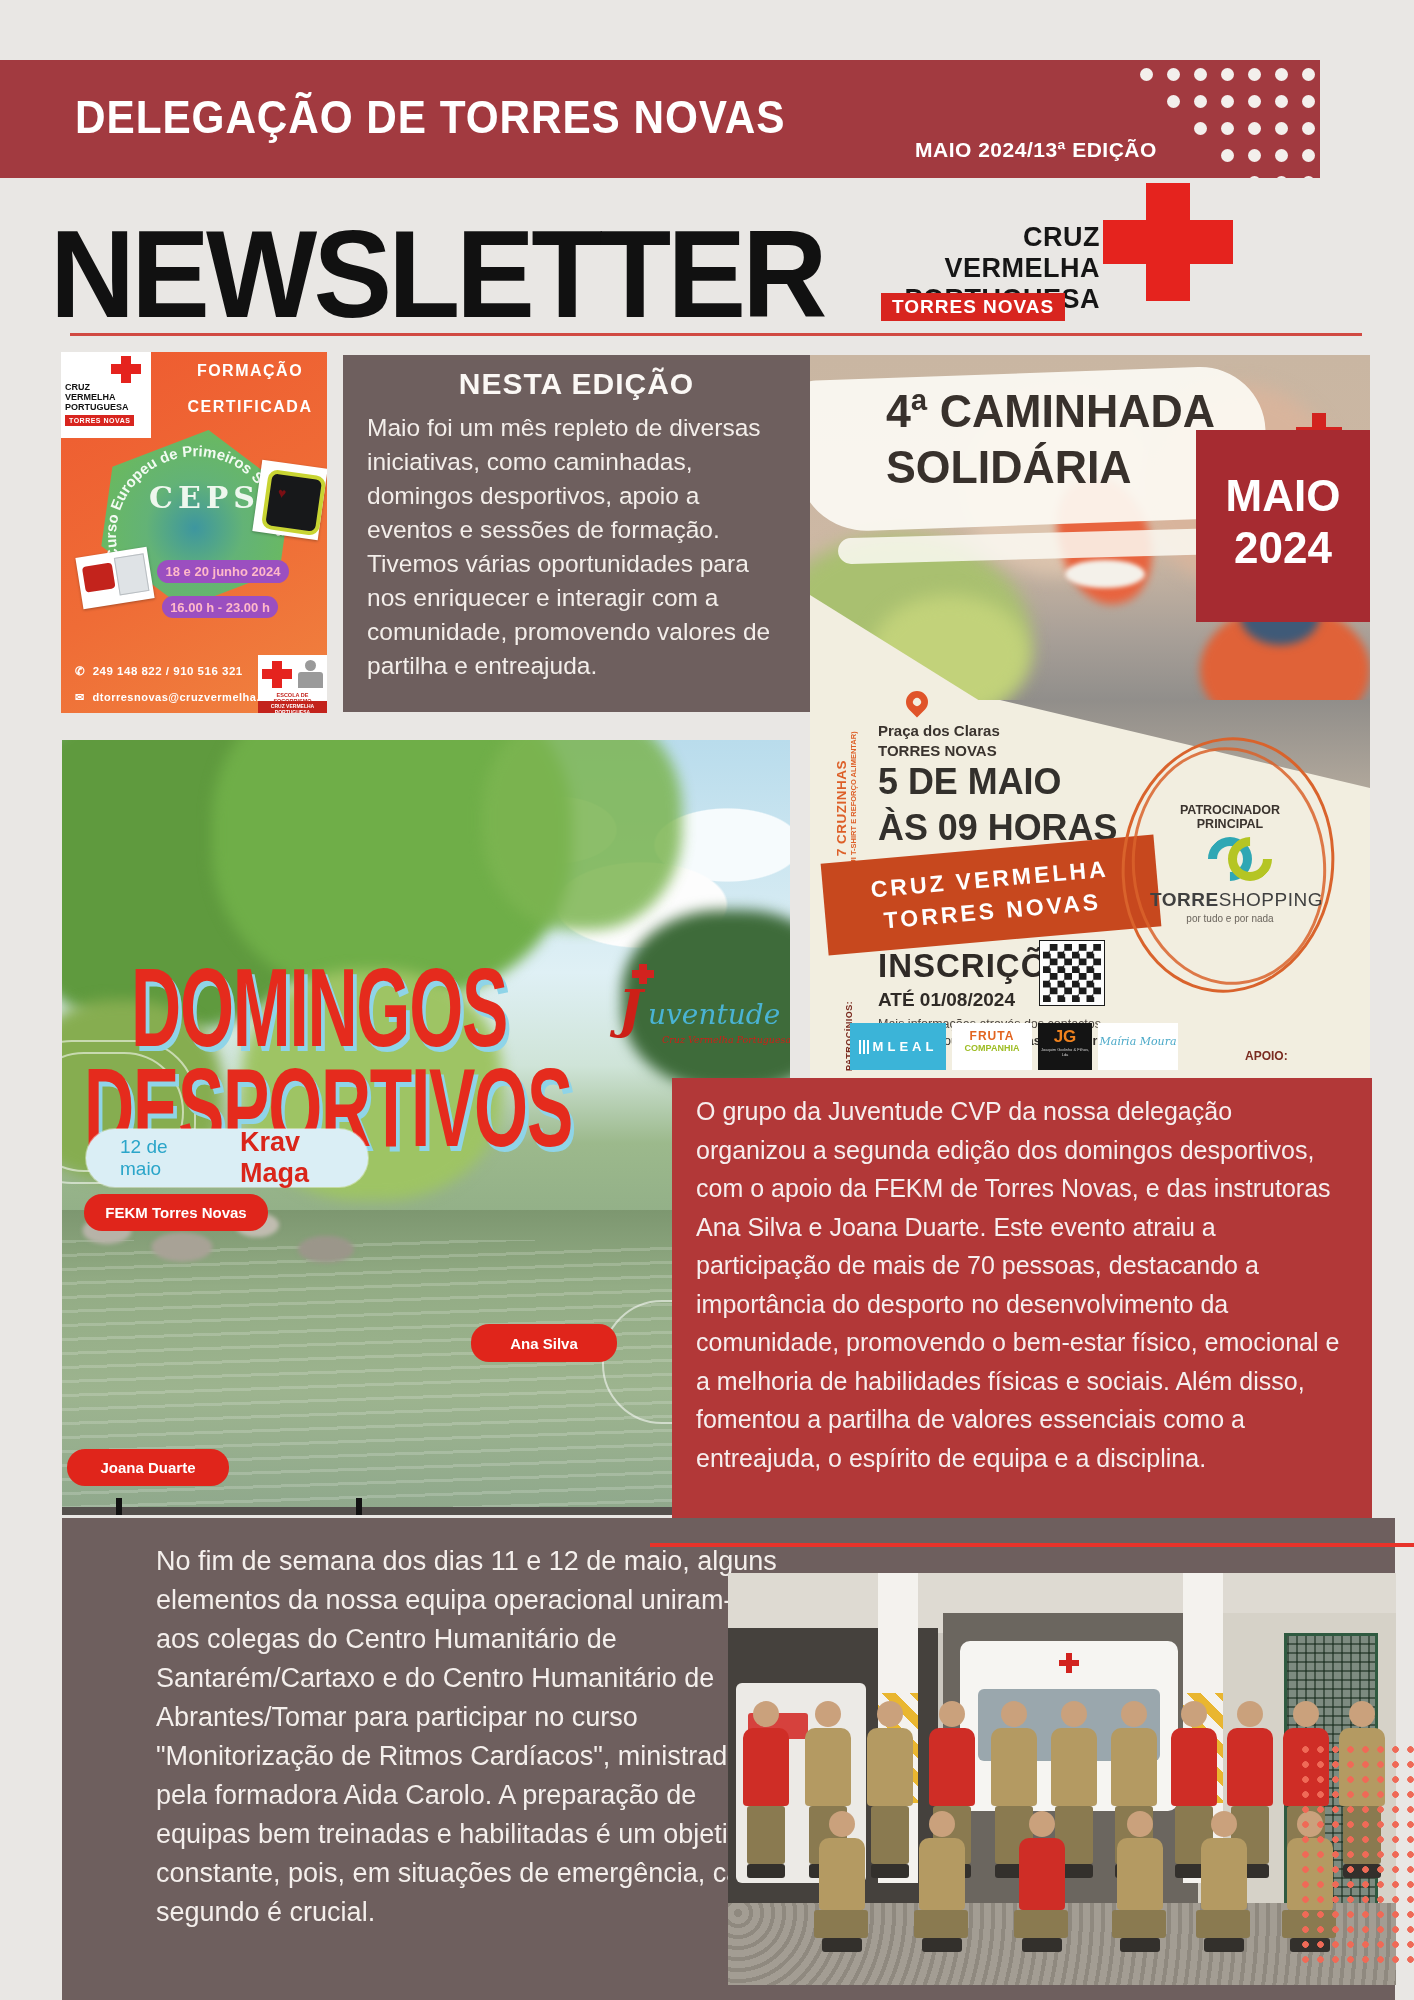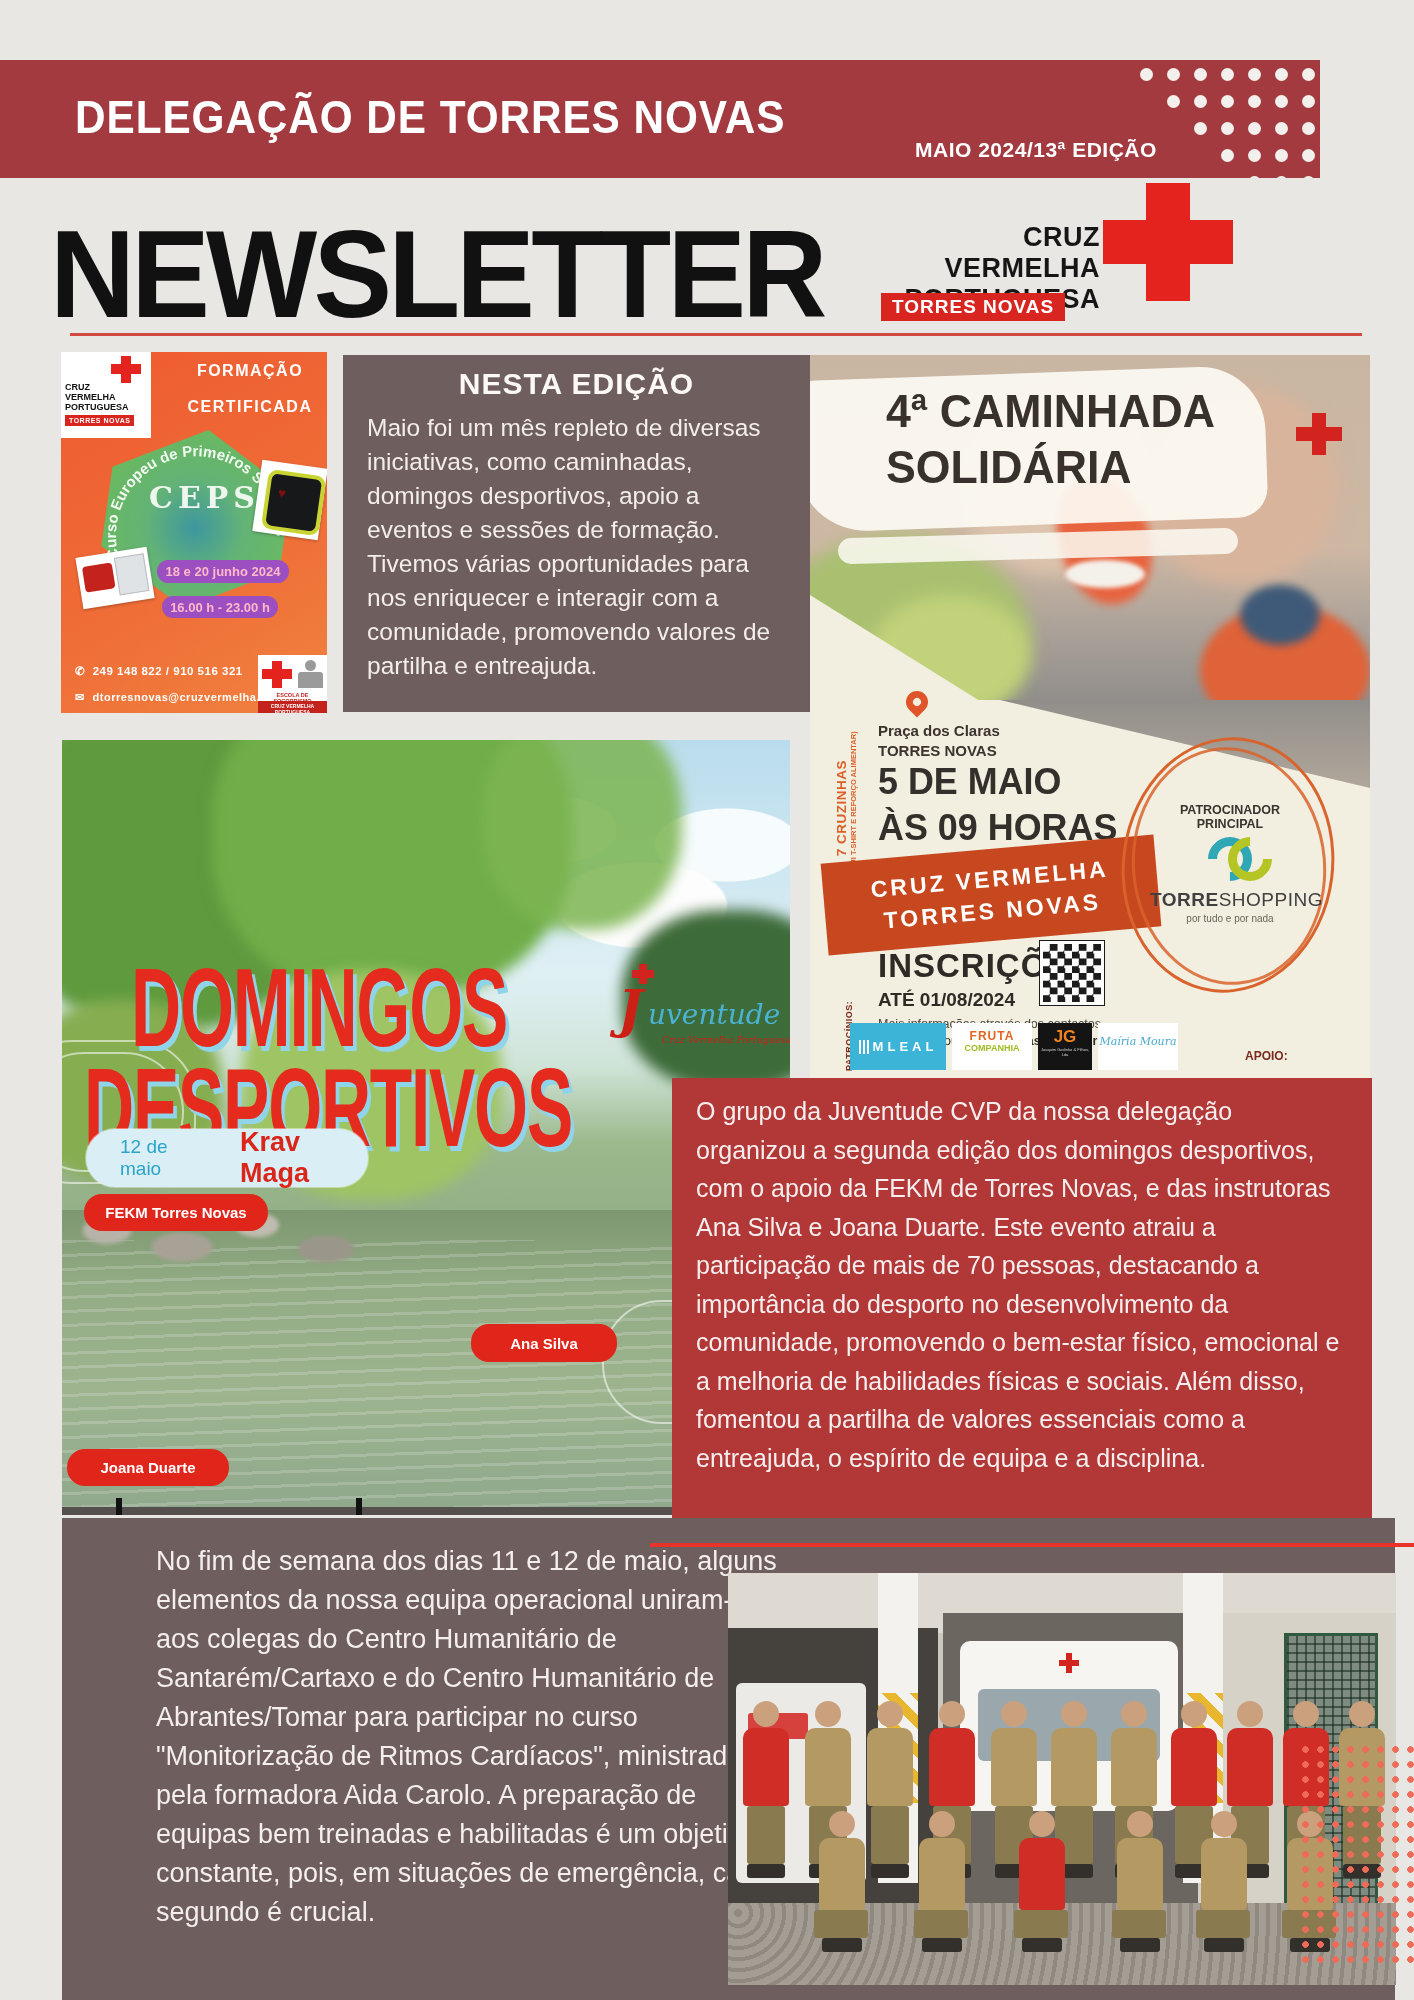--- a/index.html
+++ b/index.html
@@ -356,20 +356,24 @@
     <div class="abs" id="title-brush"></div>
     <div class="abs" id="title-splash"></div>
     <div class="abs" id="poster-title">
       <span>4ª CAMINHADA</span><br>
       <span>SOLIDÁRIA</span>
     </div>
     <div class="abs xcross" id="poster-mini-cross">
         <span class="v"></span>
         <span class="h"></span>
       </div>
+    <div class="abs" id="month-box">
+      <div>MAIO</div>
+      <div>2024</div>
+    </div>
 
     <div class="abs" id="vnote">
       <div id="vnote-main">7 CRUZINHAS</div>
       <div id="vnote-sub">(INCLUI T-SHIRT E REFORÇO ALIMENTAR)</div>
     </div>
 
     <div class="abs" id="pin"></div>
     <div class="abs" id="loc">
       <div>Praça dos Claras</div>
       <div>TORRES NOVAS</div>

